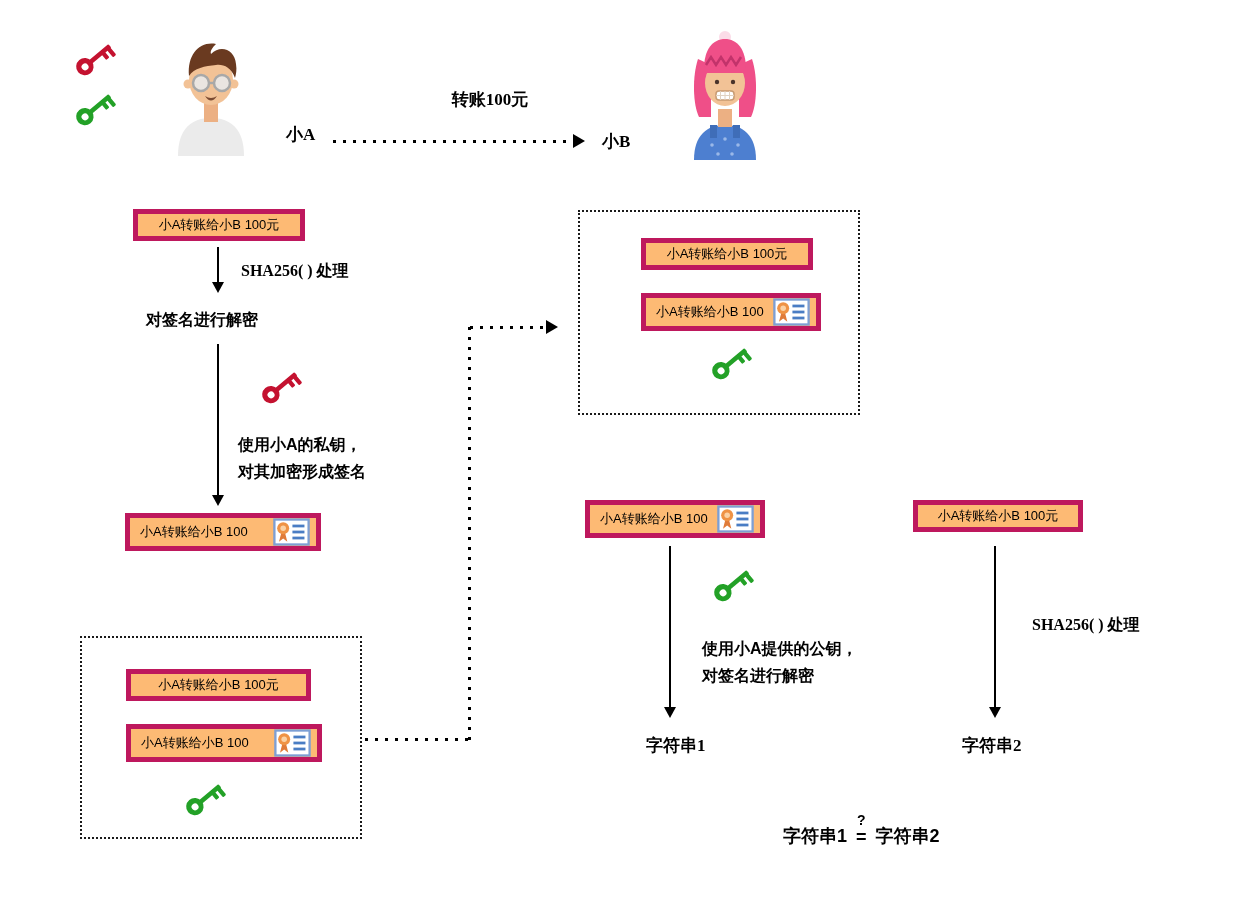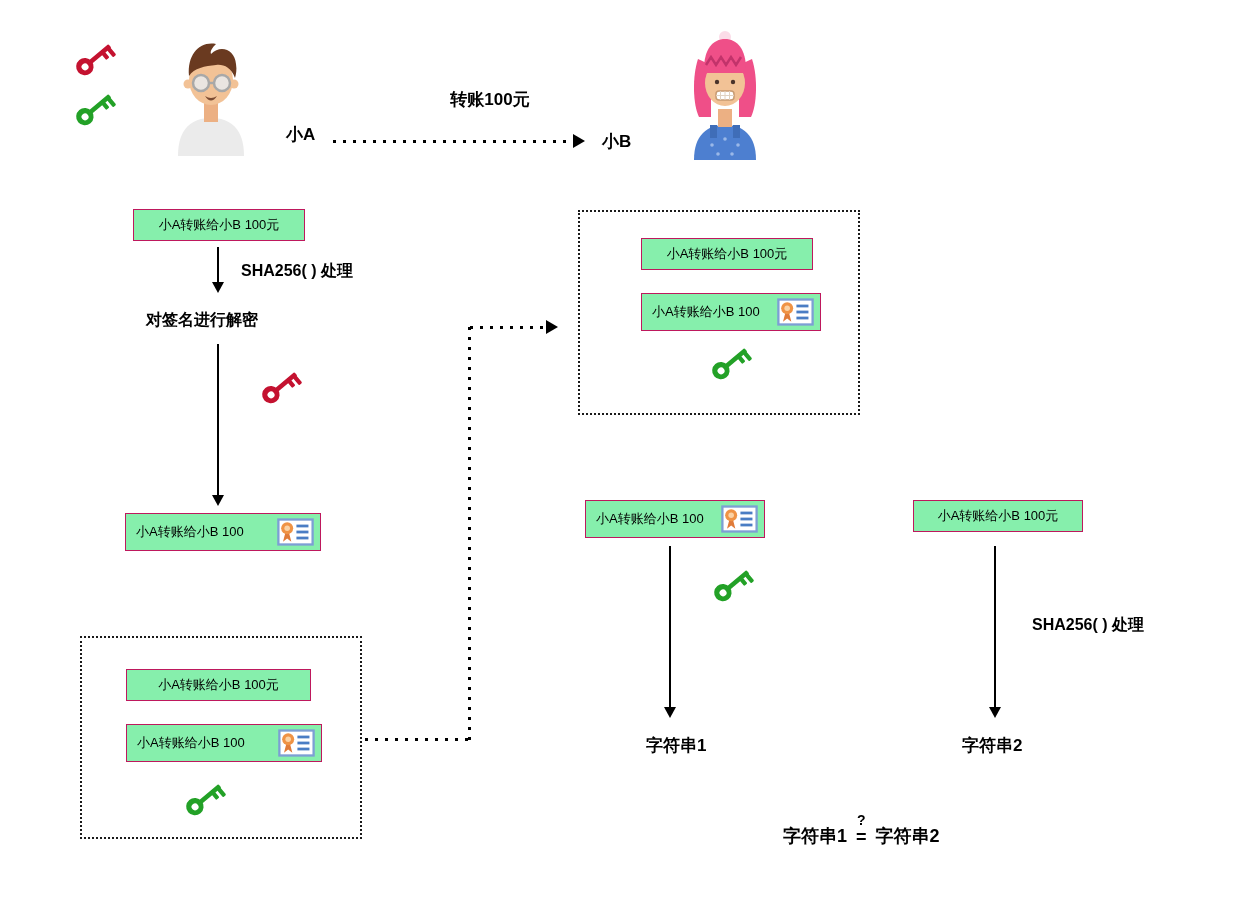--- a/index.html
+++ b/index.html
@@ -3,28 +3,28 @@
 <meta charset="utf-8">
 <style>
   html,body{margin:0;padding:0;background:#fff;}
   .canvas{
     position:relative;width:1234px;height:906px;background:#ffffff;
     font-family:"Liberation Sans", sans-serif;color:#000;overflow:hidden;
   }
   
   .txbox{
     position:absolute;display:flex;align-items:center;justify-content:center;
-    border:1px solid #be185d;background:#86efac;font-size:13px;font-weight:400;
+    border:5px solid #be185d;background:#fdba74;font-size:13px;font-weight:400;
     white-space:nowrap;box-sizing:border-box;
   }
   .txbox.signed{justify-content:space-between;padding:0 6px 0 10px;}
   .txbox .txt{white-space:nowrap;}
   .dotted-frame{position:absolute;border:2.5px dotted #1a1a1a;box-sizing:border-box;background:#fff;}
   
-  .lbl{position:absolute;font-weight:700;font-size:16px;line-height:20px;white-space:nowrap;}
+  .lbl{position:absolute;font-weight:700;font-size:16px;line-height:20px;white-space:nowrap;font-family:Liberation Serif, serif;}
   .lbl-name{font-size:17px;}
   .caption{position:absolute;font-weight:700;font-size:16px;line-height:27px;white-space:nowrap;}
   
   .arrow-down{position:absolute;width:2px;background:#000;}
   .arrow-down::after{
     content:"";position:absolute;bottom:-10px;left:-5px;width:0;height:0;
     border-left:6px solid transparent;border-right:6px solid transparent;border-top:11px solid #000;
   }
   .dot-line-h{position:absolute;height:3px;background:repeating-linear-gradient(90deg,#000 0 3px,transparent 3px 10px);}
   .dot-line-v{position:absolute;width:3px;background:repeating-linear-gradient(180deg,#000 0 3px,transparent 3px 10px);}
@@ -134,20 +134,24 @@
   </div>
   <div class="arrow-down" style="left:217px;top:247px;height:36px"></div>
   <div class="lbl" style="left:241px;top:261px">SHA256( ) 处理</div>
   <div class="lbl" style="left:146px;top:310px">对签名进行解密</div>
   <div class="arrow-down" style="left:217px;top:344px;height:152px"></div>
   <span class="key key-private" style="left:258px;top:374px">
     <svg viewBox="0 0 48 26">
         <use href="#ic-key"></use>
       </svg>
   </span>
+  <div class="caption" style="left:238px;top:431px">
+    <div>使用小A的私钥，</div>
+    <div>对其加密形成签名</div>
+  </div>
   <div class="txbox signed" style="left:125px;top:513px;width:196px;height:38px">
     <span class="txt">小A转账给小B 100</span>
     <span class="badge">
         <svg viewBox="0 0 40 30">
           <use href="#ic-badge"></use>
         </svg>
       </span>
   </div>
 
   <div class="dotted-frame" style="left:80px;top:636px;width:282px;height:203px">
@@ -200,20 +204,24 @@
           <use href="#ic-badge"></use>
         </svg>
       </span>
   </div>
   <span class="key key-public" style="left:710px;top:572px">
     <svg viewBox="0 0 48 26">
         <use href="#ic-key"></use>
       </svg>
   </span>
   <div class="arrow-down" style="left:669px;top:546px;height:162px"></div>
+  <div class="caption" style="left:702px;top:635px">
+    <div>使用小A提供的公钥，</div>
+    <div>对签名进行解密</div>
+  </div>
   <div class="lbl" style="left:646px;top:736px;font-size:17px">字符串1</div>
 
   <div class="txbox" style="left:913px;top:500px;width:170px;height:32px">
     <span class="txt">小A转账给小B 100元</span>
   </div>
   <div class="arrow-down" style="left:994px;top:546px;height:162px"></div>
   <div class="lbl" style="left:1032px;top:615px">SHA256( ) 处理</div>
   <div class="lbl" style="left:962px;top:736px;font-size:17px">字符串2</div>
 
   <div class="compare" style="left:783px;top:814px">

